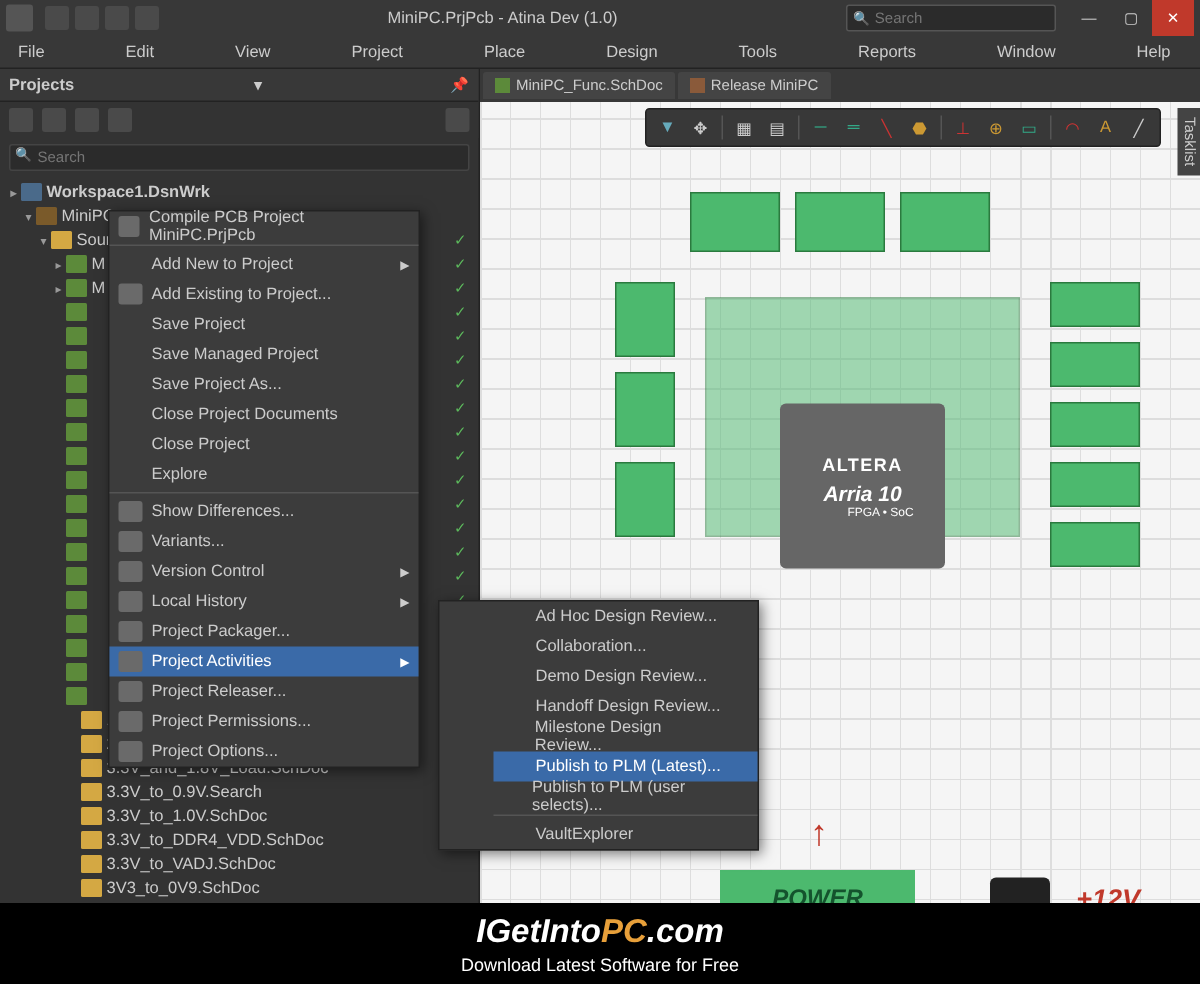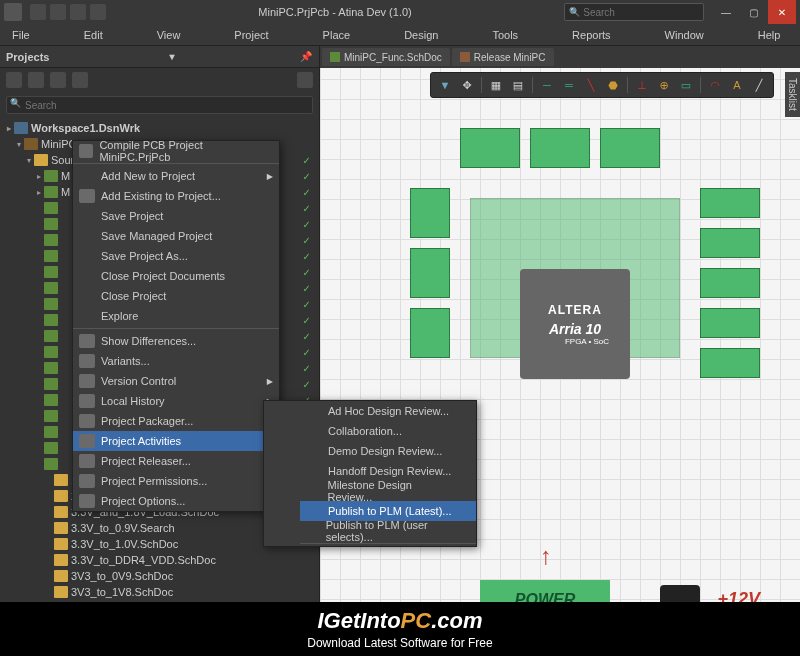--- a/index.html
+++ b/index.html
@@ -78,21 +78,21 @@
 
 
 .ctx-menu { position: absolute; background: #3c3c3c; border: 1px solid #222; box-shadow: 2px 2px 8px rgba(0,0,0,0.5); z-index: 100; min-width: 180px; }
 .ctx-item { display: flex; align-items: center; height: 20px; padding: 0 20px 0 6px; font-size: 11px; position: relative; }
 .ctx-item .ci-icon { width: 16px; height: 14px; margin-right: 6px; display: inline-block; }
 .ctx-item .ci-icon.filled { background: #6a6a6a; border-radius: 2px; }
 .ctx-item.hover { background: #3a6aa8; color: #fff; }
 .ctx-item .arrow { position: absolute; right: 6px; font-size: 8px; }
 .ctx-sep { height: 1px; background: #555; margin: 2px 0; }
 .ctx-menu.primary { top: 140px; left: 72px; width: 208px; }
-.ctx-menu.sub { top: 400px; left: 263px; width: 214px; padding-left: 36px; }
+.ctx-menu.sub { top: 400px; left: 292px; width: 214px; padding-left: 36px; }
 
 
 .statusbar { position: absolute; bottom: 36px; left: 0; width: 320px; height: 16px; background: #2b2b2b; font-size: 10px; color: #aaa; padding: 0 6px; display: flex; align-items: center; }
 .panel-tabs { position: absolute; bottom: 20px; left: 0; width: 320px; height: 18px; background: #333; display: flex; font-size: 10px; border-top: 1px solid #222; }
 .panel-tabs .pt { padding: 2px 8px; }
 .panel-tabs .pt.active { background: #444; }
 .panels-btn { position: absolute; bottom: 20px; right: 4px; background: #444; padding: 2px 10px; font-size: 10px; }
 
 
 .watermark { position: absolute; bottom: 0; left: 0; right: 0; height: 54px; background: #000; display: flex; flex-direction: column; align-items: center; justify-content: center; z-index: 200; }
@@ -304,20 +304,25 @@
         </div>
       <div class="tree-row">
           <span class="indent" style="width:50px"></span>
           <span class="icon folder"></span>
           <span>3.3V_to_1.0V.SchDoc</span>
         </div>
       <div class="tree-row">
           <span class="indent" style="width:50px"></span>
           <span class="icon folder"></span>
           <span>3.3V_to_DDR4_VDD.SchDoc</span>
+        </div>
+      <div class="tree-row">
+          <span class="indent" style="width:50px"></span>
+          <span class="icon folder"></span>
+          <span>3.3V_to_VADJ.SchDoc</span>
         </div>
       <div class="tree-row">
           <span class="indent" style="width:50px"></span>
           <span class="icon folder"></span>
           <span>3V3_to_0V9.SchDoc</span>
         </div>
       <div class="tree-row">
           <span class="indent" style="width:50px"></span>
           <span class="icon folder"></span>
           <span>3V3_to_1V8.SchDoc</span>
@@ -506,20 +511,24 @@
     </div>
     <div class="ctx-item hover">
       <span class="ci-icon"></span>
       <span>Publish to PLM (Latest)...</span>
     </div>
     <div class="ctx-item">
       <span class="ci-icon"></span>
       <span>Publish to PLM (user selects)...</span>
     </div>
     <div class="ctx-sep"></div>
+    <div class="ctx-item">
+      <span class="ci-icon"></span>
+      <span>VaultExplorer</span>
+    </div>
   </div>
 
 <div class="statusbar">
     <span>X:7100.000mil Y:18100.000mil   Grid:100mil</span>
   </div>
 <div class="panel-tabs">
   <div class="pt active">Projects</div>
   <div class="pt">Navigator</div>
   <div class="pt">SCH Filter</div>
   <div class="pt">Part Search</div>

